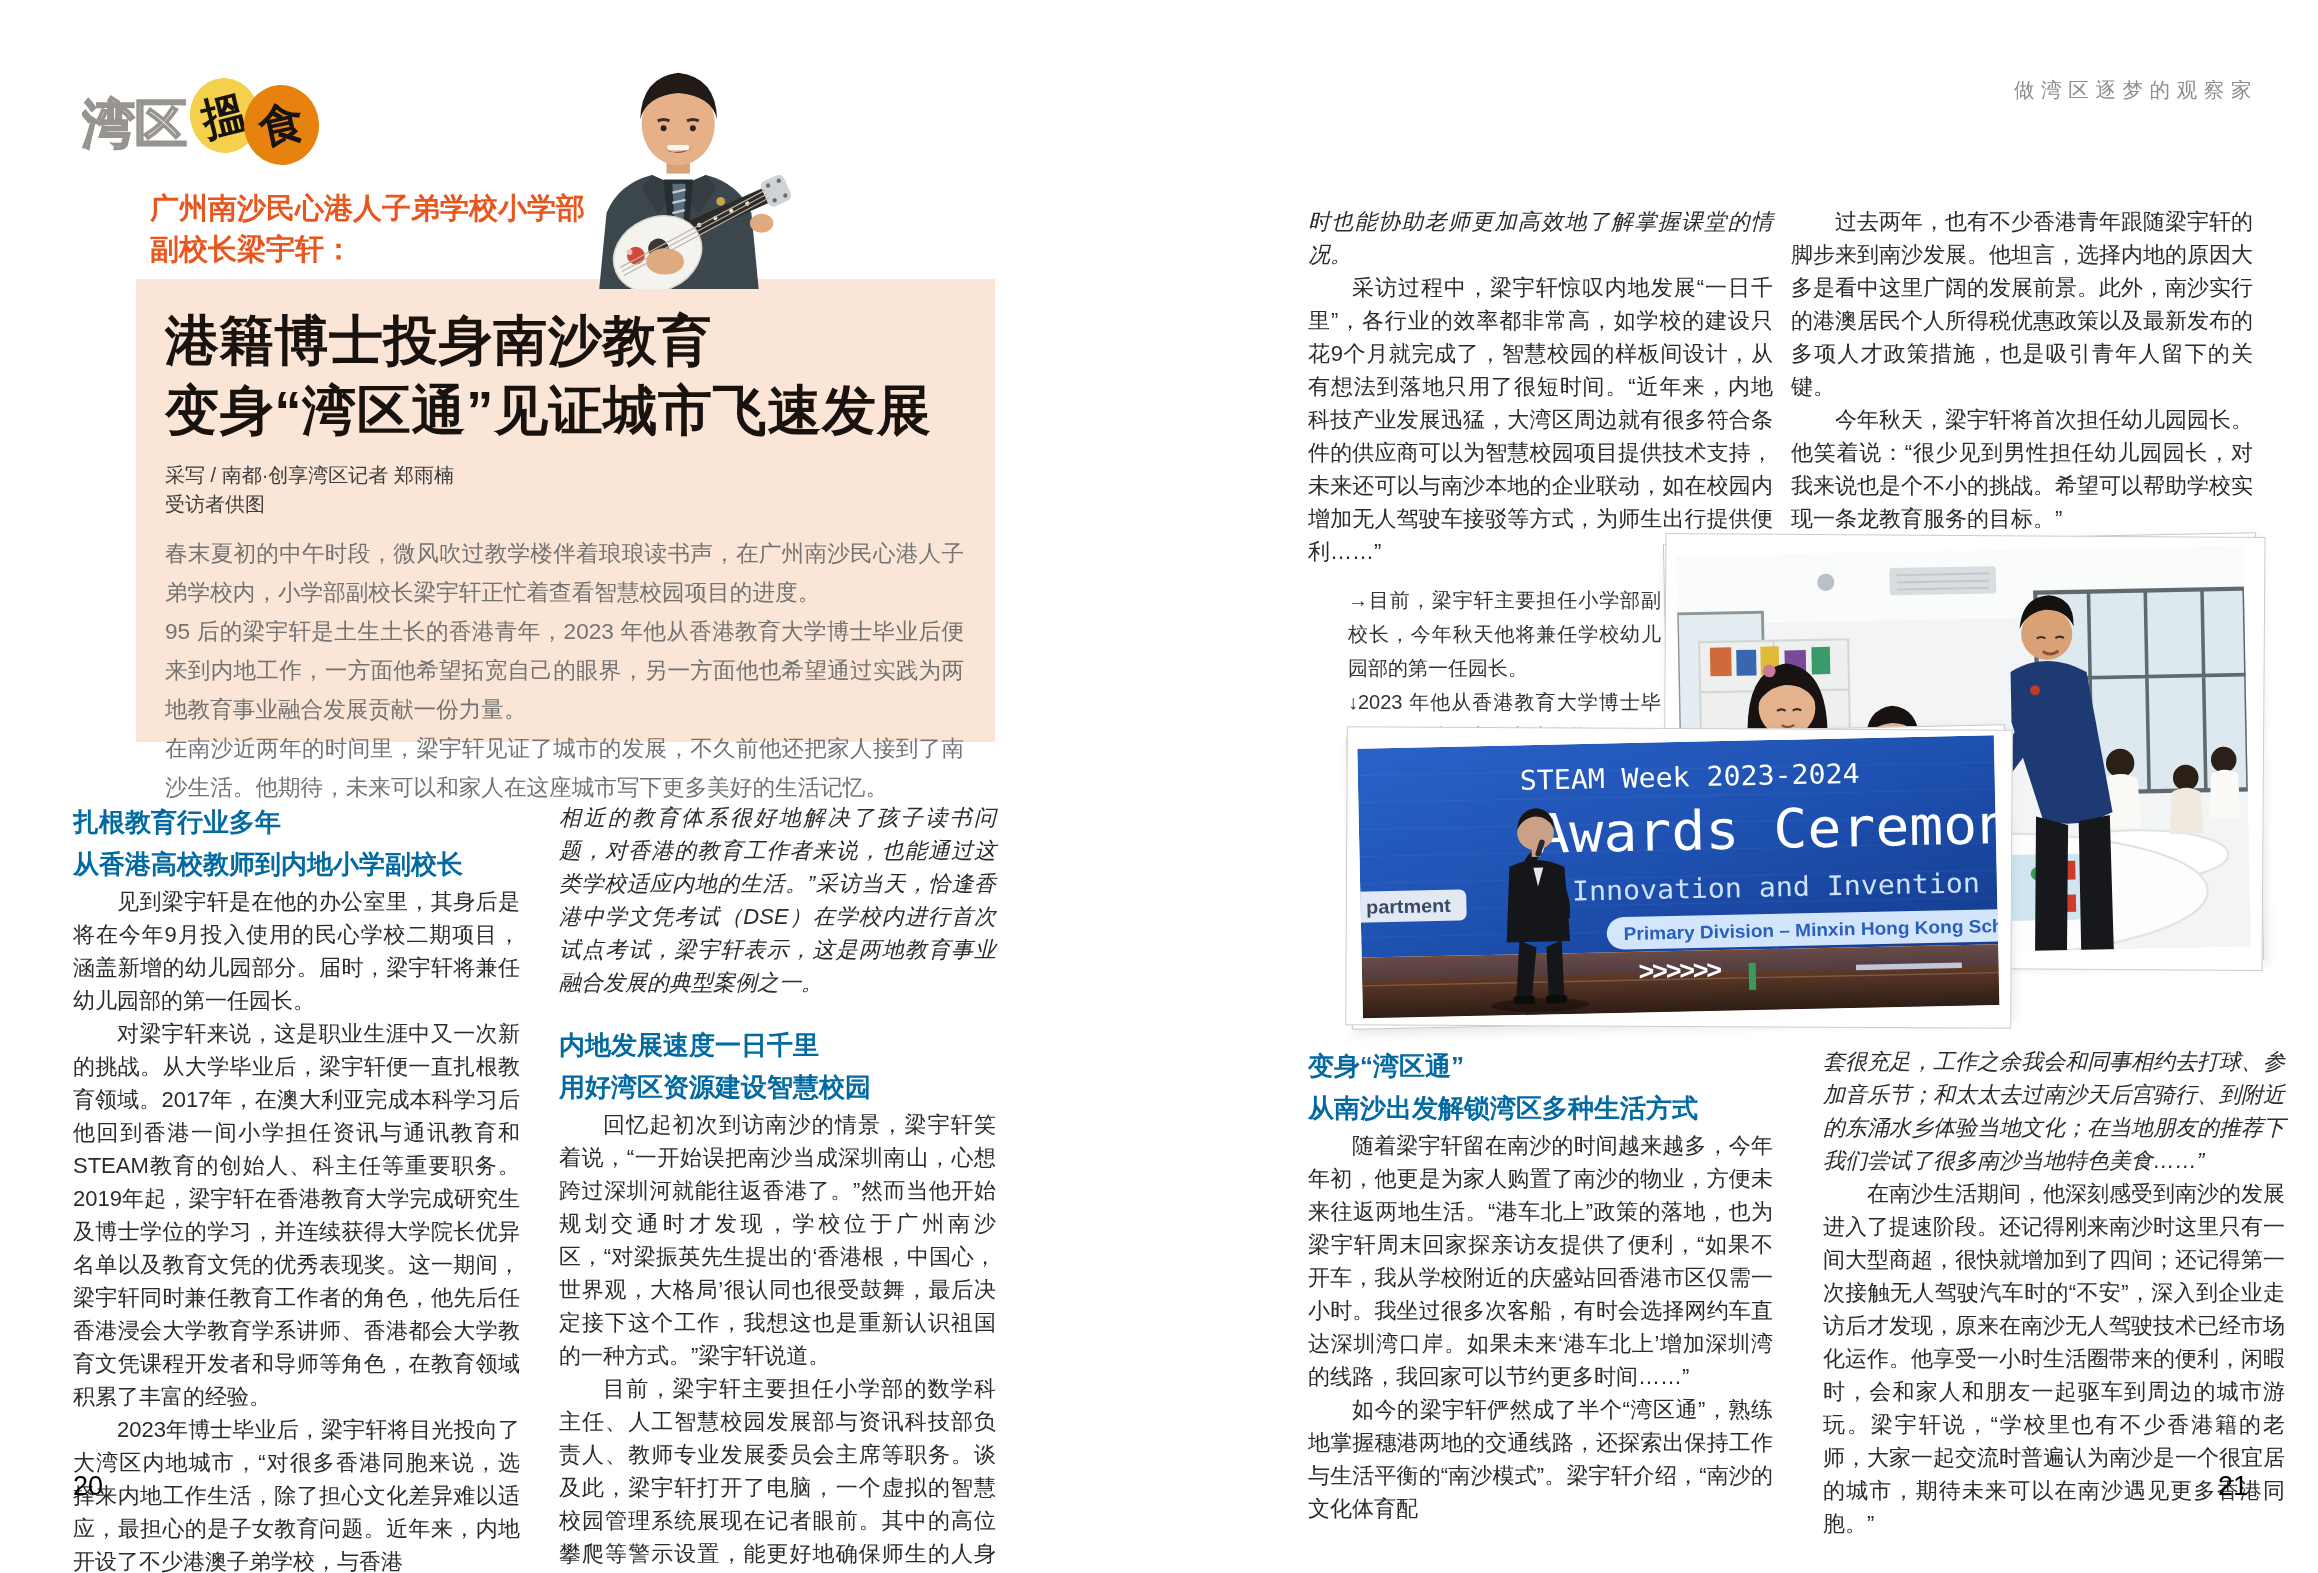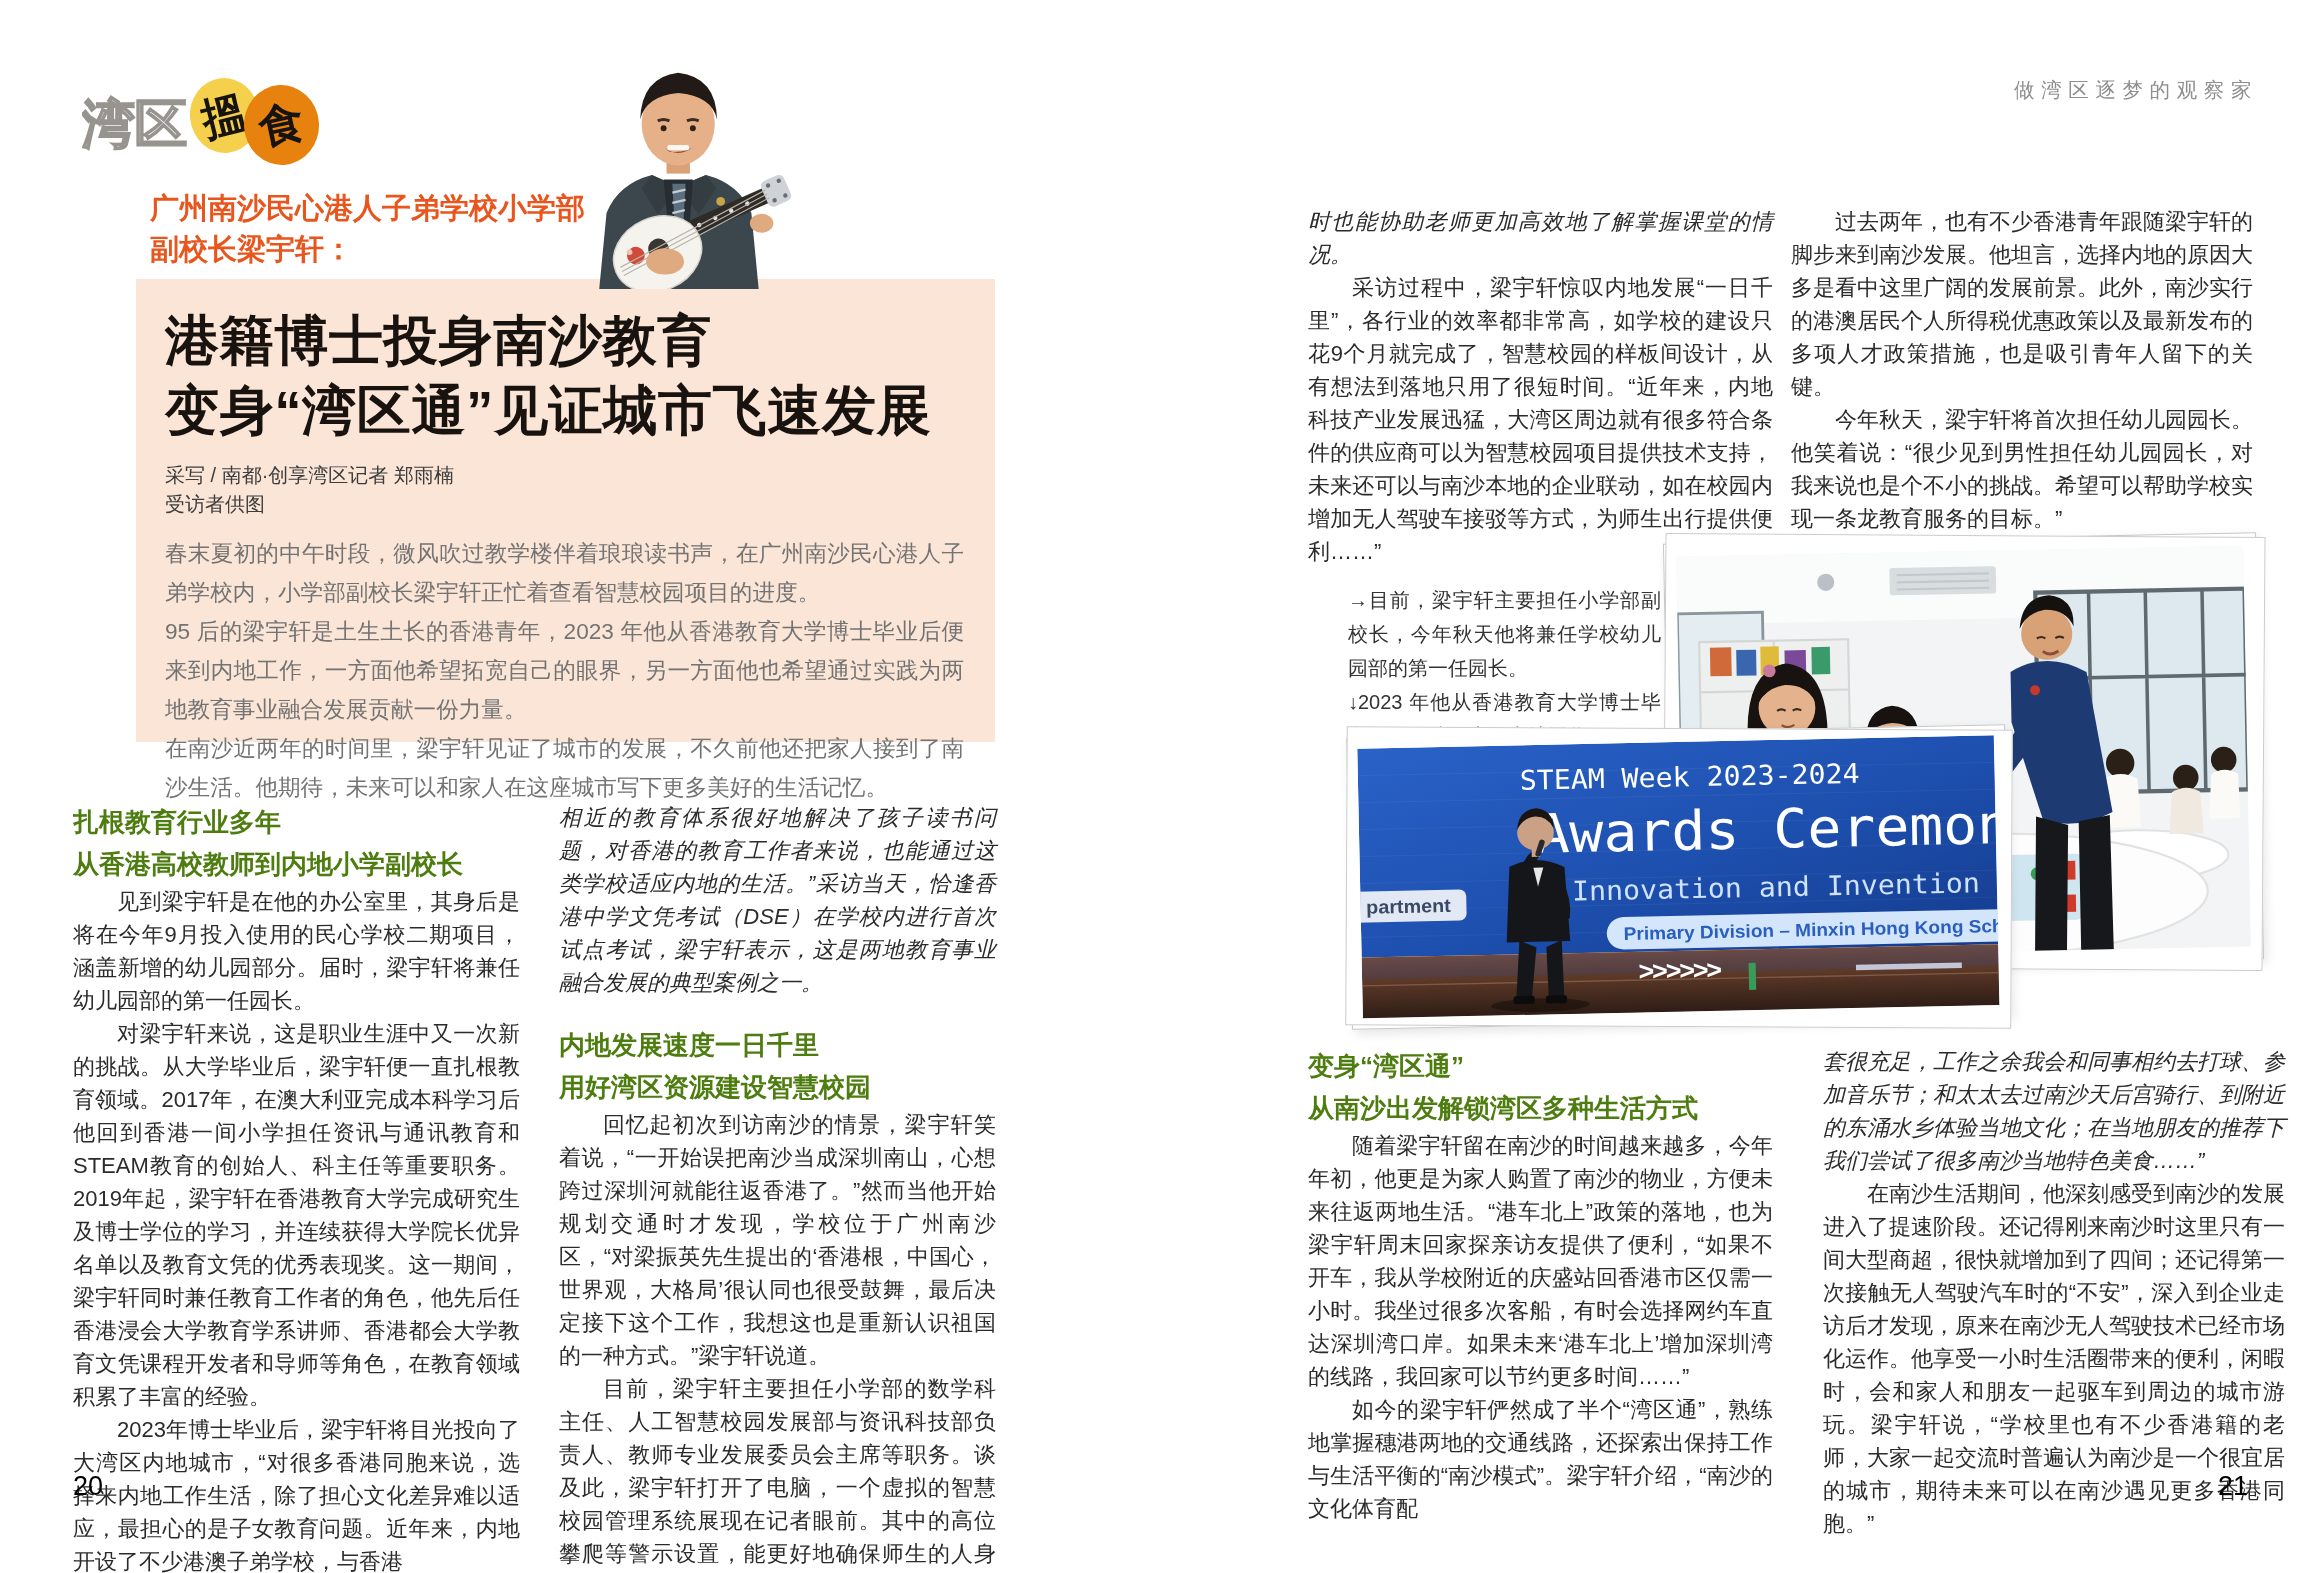--- a/index.html
+++ b/index.html
@@ -29,21 +29,21 @@
   .article-title{font-size:54px;font-weight:700;line-height:70px;color:#191310;letter-spacing:0.7px;}
   .byline{margin-top:16px;font-size:20px;color:#3c3c3c;line-height:29px;}
   .credit{font-size:20px;color:#3c3c3c;line-height:29px;}
   .intro-text{margin-top:14.6px;font-size:22.6px;line-height:39px;color:#737373;text-align:justify;}
   .intro-text p{margin:0;text-indent:0;}
 
   
   .col{position:absolute;font-size:22px;line-height:33px;color:#2b2b2b;text-align:justify;}
   .col p{margin:0;text-indent:2em;}
   .col p.flush{text-indent:0;font-style:italic;}
-  .sec-head{font-size:26px;font-weight:700;color:#4d7c0f;line-height:42px;text-align:left;}
+  .sec-head{font-size:26px;font-weight:700;color:#0369a1;line-height:42px;text-align:left;}
   .sec-gap{height:25px;}
   #col1{left:73px;top:801px;width:447px;}
   #col2{left:559px;top:801px;width:437px;}
   #col3-top{left:1308px;top:205px;width:465px;}
   #col4-top{left:1791px;top:205px;width:462px;}
   #col3-bottom{left:1308px;top:1045px;width:465px;}
   #col4-bottom{left:1791px;top:1045px;width:462px;margin-left:32px;}
 
   
   .caption{position:absolute;left:1348px;top:583px;width:313px;font-size:20px;line-height:34px;

